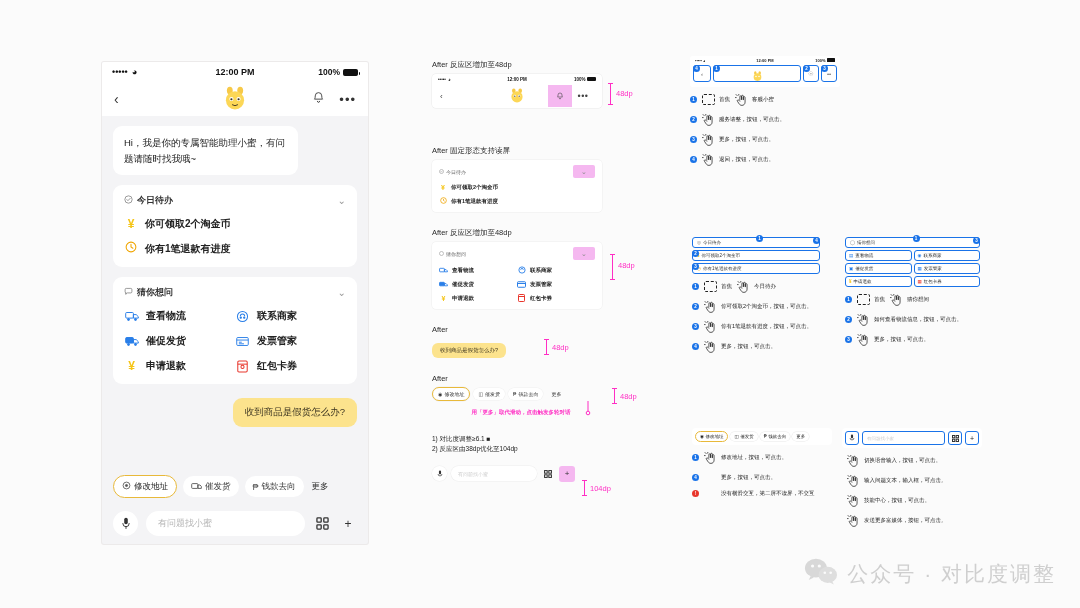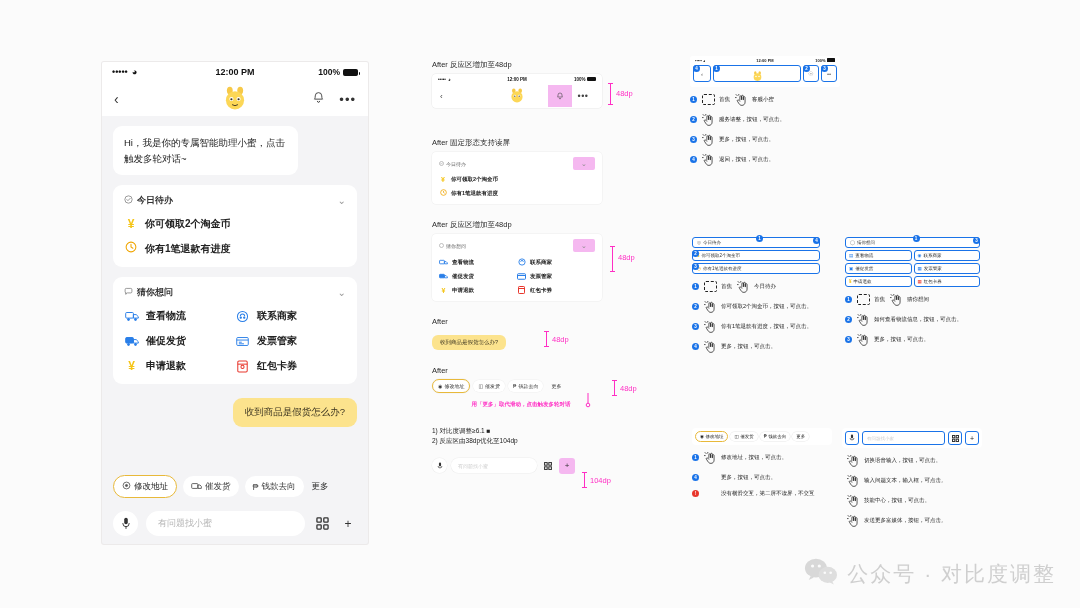--- a/index.html
+++ b/index.html
@@ -184,21 +184,21 @@
       <span class="bell">
         <svg viewBox="0 0 24 24" width="13" height="13" fill="none" stroke="#333" stroke-width="1.6">
           <path d="M6 9a6 6 0 0112 0c0 5 1.5 6 1.5 6h-15S6 14 6 9z" stroke-linejoin="round"></path>
           <path d="M10 19a2 2 0 004 0" stroke-linecap="round"></path>
         </svg>
       </span>
       <span class="dots3">•••</span>
     </div>
 
     <div class="chatarea">
-      <div class="bubble-ai">Hi，我是你的专属智能助理小蜜，点击触发多轮对话~</div>
+      <div class="bubble-ai">Hi，我是你的专属智能助理小蜜，有问题请随时找我哦~</div>
 
       <div class="card">
         <div class="card-head">
           <span>
             <svg viewBox="0 0 16 16" width="9" height="9" fill="none" stroke="#777" stroke-width="1.3">
                 <circle cx="8" cy="8" r="6.5"></circle>
                 <path d="M5 8l2 2 4-4" stroke-linecap="round" stroke-linejoin="round"></path>
               </svg>
           </span>
           <span class="c-title">今日待办</span>
@@ -378,21 +378,21 @@
                 <path d="M10 19a2 2 0 004 0" stroke-linecap="round"></path>
               </svg>
           </span>
           <span class="mini-dots">•••</span>
         </div>
       </div>
       <div class="dimline" style="left:178px; top:23px; height:22px;"></div>
       <span class="dim-label abs" style="left:184px; top:29px;">48dp</span>
     </div>
 
-    <div class="m-block" style="margin-top:30px">
+    <div class="m-block" style="margin-top:38px">
       <div class="m-label">After 固定形态支持读屏</div>
       <div class="mini-card">
         <div class="mini-card-head">
           <span>
             <svg viewBox="0 0 16 16" width="5" height="5" fill="none" stroke="#888" stroke-width="1.6">
                 <circle cx="8" cy="8" r="6.5"></circle>
                 <path d="M5 8l2 2 4-4"></path>
               </svg>
           </span>
           <span style="margin-left:2px">今日待办</span>

